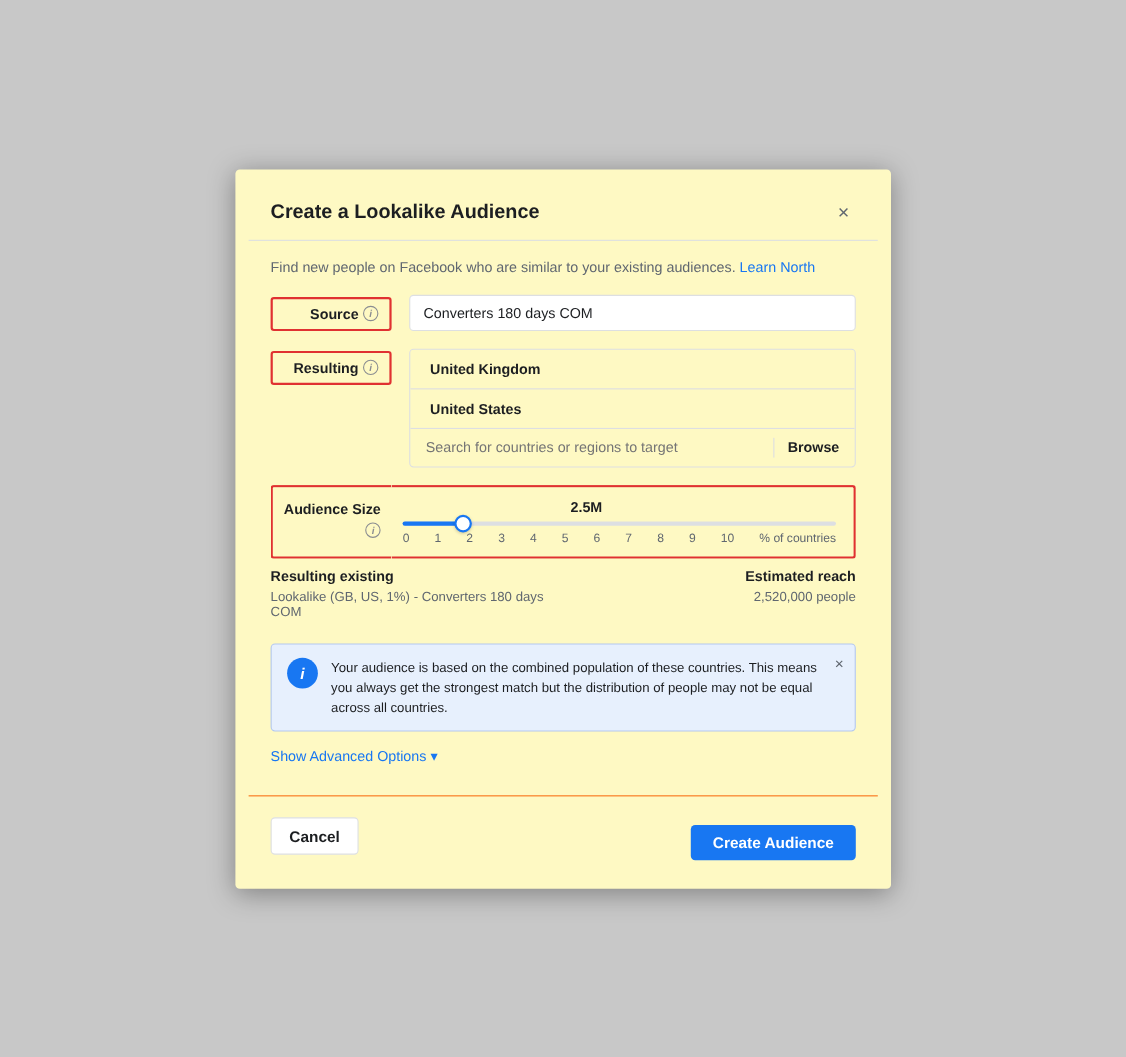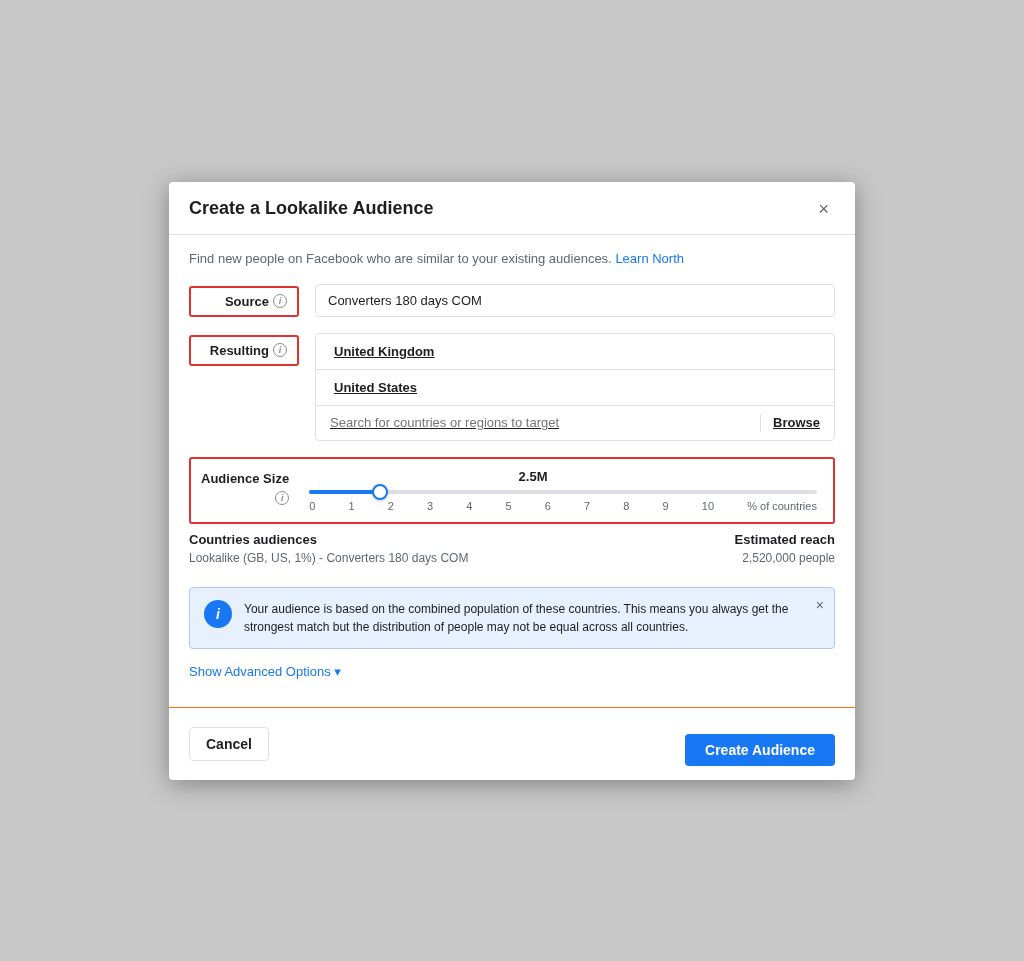--- a/index.html
+++ b/index.html
@@ -17,25 +17,25 @@
     .modal-overlay {
       position: relative;
       width: 1024px;
       height: 961px;
       display: flex;
       align-items: center;
       justify-content: center;
     }
 
     .modal {
-      background: #ffffff;
+      background: #fef9c3;
       border-radius: 4px;
       box-shadow: 0 4px 24px rgba(0,0,0,0.35);
-      width: 686px;
-      padding: 0;
+      width: 596px;
+      padding: 12px;
       position: relative;
     }
 
     .modal-header {
       display: flex;
       align-items: center;
       justify-content: space-between;
       padding: 16px 20px 14px 20px;
       border-bottom: 1px solid #dddfe2;
     }
@@ -106,21 +106,20 @@
       color: #8a8d91;
       font-size: 9px;
       font-style: italic;
       font-weight: bold;
       cursor: pointer;
       flex-shrink: 0;
     }
 
     .form-control-area {
       flex: 1;
-      text-decoration: underline;
     }
 
     
     .source-input {
       width: 100%;
       padding: 8px 12px;
       border: 1px solid #dddfe2;
       border-radius: 4px;
       font-size: 13px;
       color: #1c1e21;
@@ -477,21 +476,21 @@
             <span>8</span>
             <span>9</span>
             <span>10</span>
             <span>% of countries</span>
           </div>
         </div>
       </div>
 
       <div class="results-row">
         <div class="results-col">
-          <div class="results-heading">Countries audiences</div>
+          <div class="results-heading">Resulting existing</div>
           <div class="results-value">Lookalike (GB, US, 1%) - Converters 180 days COM</div>
         </div>
         <div class="results-col-right">
           <div class="results-heading">Estimated reach</div>
           <div class="results-value">2,520,000 people</div>
         </div>
       </div>
 
       <div class="info-banner">
         <div class="info-banner-icon">i</div>

